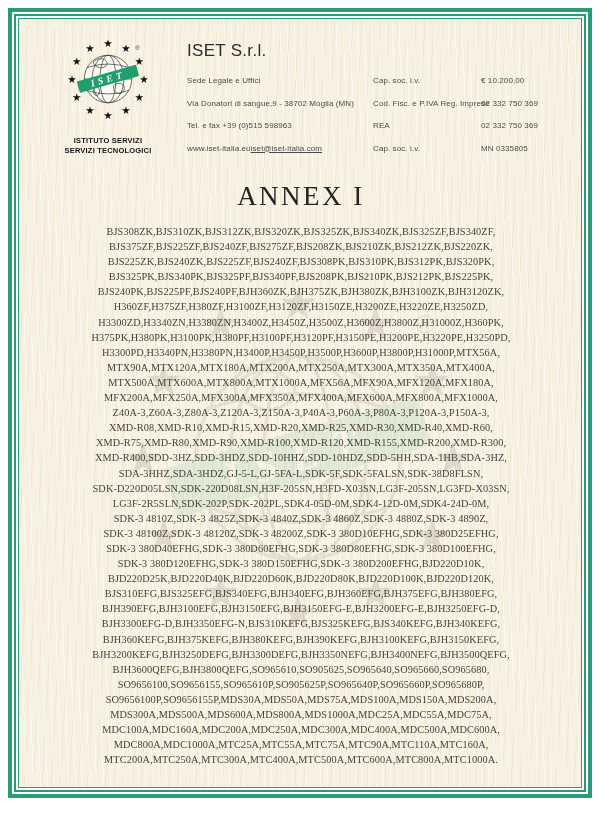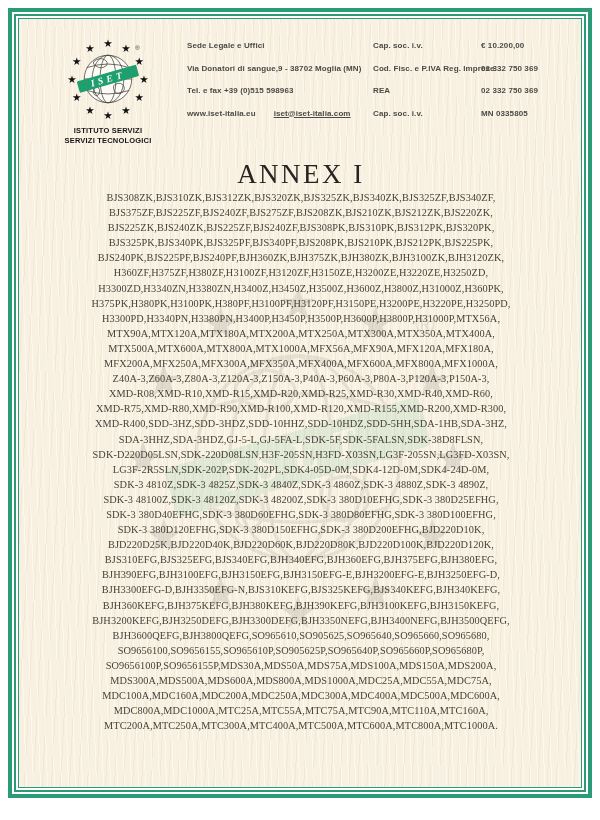--- a/index.html
+++ b/index.html
@@ -26,39 +26,39 @@
   .watermark{
     position:absolute;left:90px;top:250px;width:378px;height:378px;
     opacity:.10;z-index:0;pointer-events:none;
   }
   .content{position:relative;z-index:1;padding:14px 24px 0 26px;}
   .header-row{display:flex;align-items:flex-start;}
   .logo-block{width:126px;flex:none;text-align:center;}
   .logo-svg{width:88px;height:88px;display:block;margin:2px auto 0;}
   .org-name{
     font-size:7.5px;line-height:9.5px;font-weight:bold;color:#141414;
-    letter-spacing:.2px;margin-top:3px;
+    letter-spacing:.2px;margin-top:13px;
   }
   .company-info{flex:1;margin-left:16px;padding-top:8px;}
   .company-name{
     font-size:17px;color:#2c2c2c;font-weight:normal;margin:0 0 15px 0;letter-spacing:.3px;
   }
   .info-grid{
     display:grid;grid-template-columns:186px 108px auto;
     row-gap:13.5px;font-size:8px;color:#4b4a47;letter-spacing:.1px;
   }
-  .info-grid .cell{white-space:nowrap;font-weight:bold;}
-  .email-link{text-decoration:underline;color:#4b4a47;margin-left:18px;}
+  .info-grid .cell{white-space:nowrap;}
+  .email-link{text-decoration:underline;color:#4b4a47;margin-left:0;}
   .doc-title{
-    text-align:center;margin:14px 0 0 0;
+    text-align:center;margin:26px 0 0 0;
     font-family:"Liberation Serif",serif;font-size:27px;font-weight:normal;
     letter-spacing:2.5px;color:#272320;
   }
   .model-list{
-    margin:0 auto 0;width:452px;text-align:center;
+    margin:12px auto 0;width:452px;text-align:center;
     font-family:"Liberation Serif",serif;font-size:10.3px;line-height:15.1px;
     color:#46413a;white-space:pre-line;letter-spacing:.1px;
   }
   .star{font-size:12px;fill:#121212;}
 </style>
 </head>
 <body>
 
 <svg width="0" height="0" style="position:absolute">
   <defs>
@@ -116,20 +116,21 @@
               <svg class="logo-svg" viewBox="0 0 100 100">
                 <use href="#iset-logo"></use>
               </svg>
               <div class="org-name">
                 <div>ISTITUTO SERVIZI</div>
                 <div>SERVIZI TECNOLOGICI</div>
               </div>
             </div>
 
             <div class="company-info">
+              <h1 class="company-name">ISET S.r.l.</h1>
               <div class="info-grid">
                 <div class="cell">Sede Legale e Uffici</div>
                 <div class="cell">Cap. soc. i.v.</div>
                 <div class="cell">€ 10.200,00</div>
 
                 <div class="cell">Via Donatori di sangue,9 - 38702 Moglia (MN)</div>
                 <div class="cell">Cod. Fisc. e P.IVA Reg. Imprese</div>
                 <div class="cell">02 332 750 369</div>
 
                 <div class="cell">Tel. e fax +39 (0)515 598963</div>

